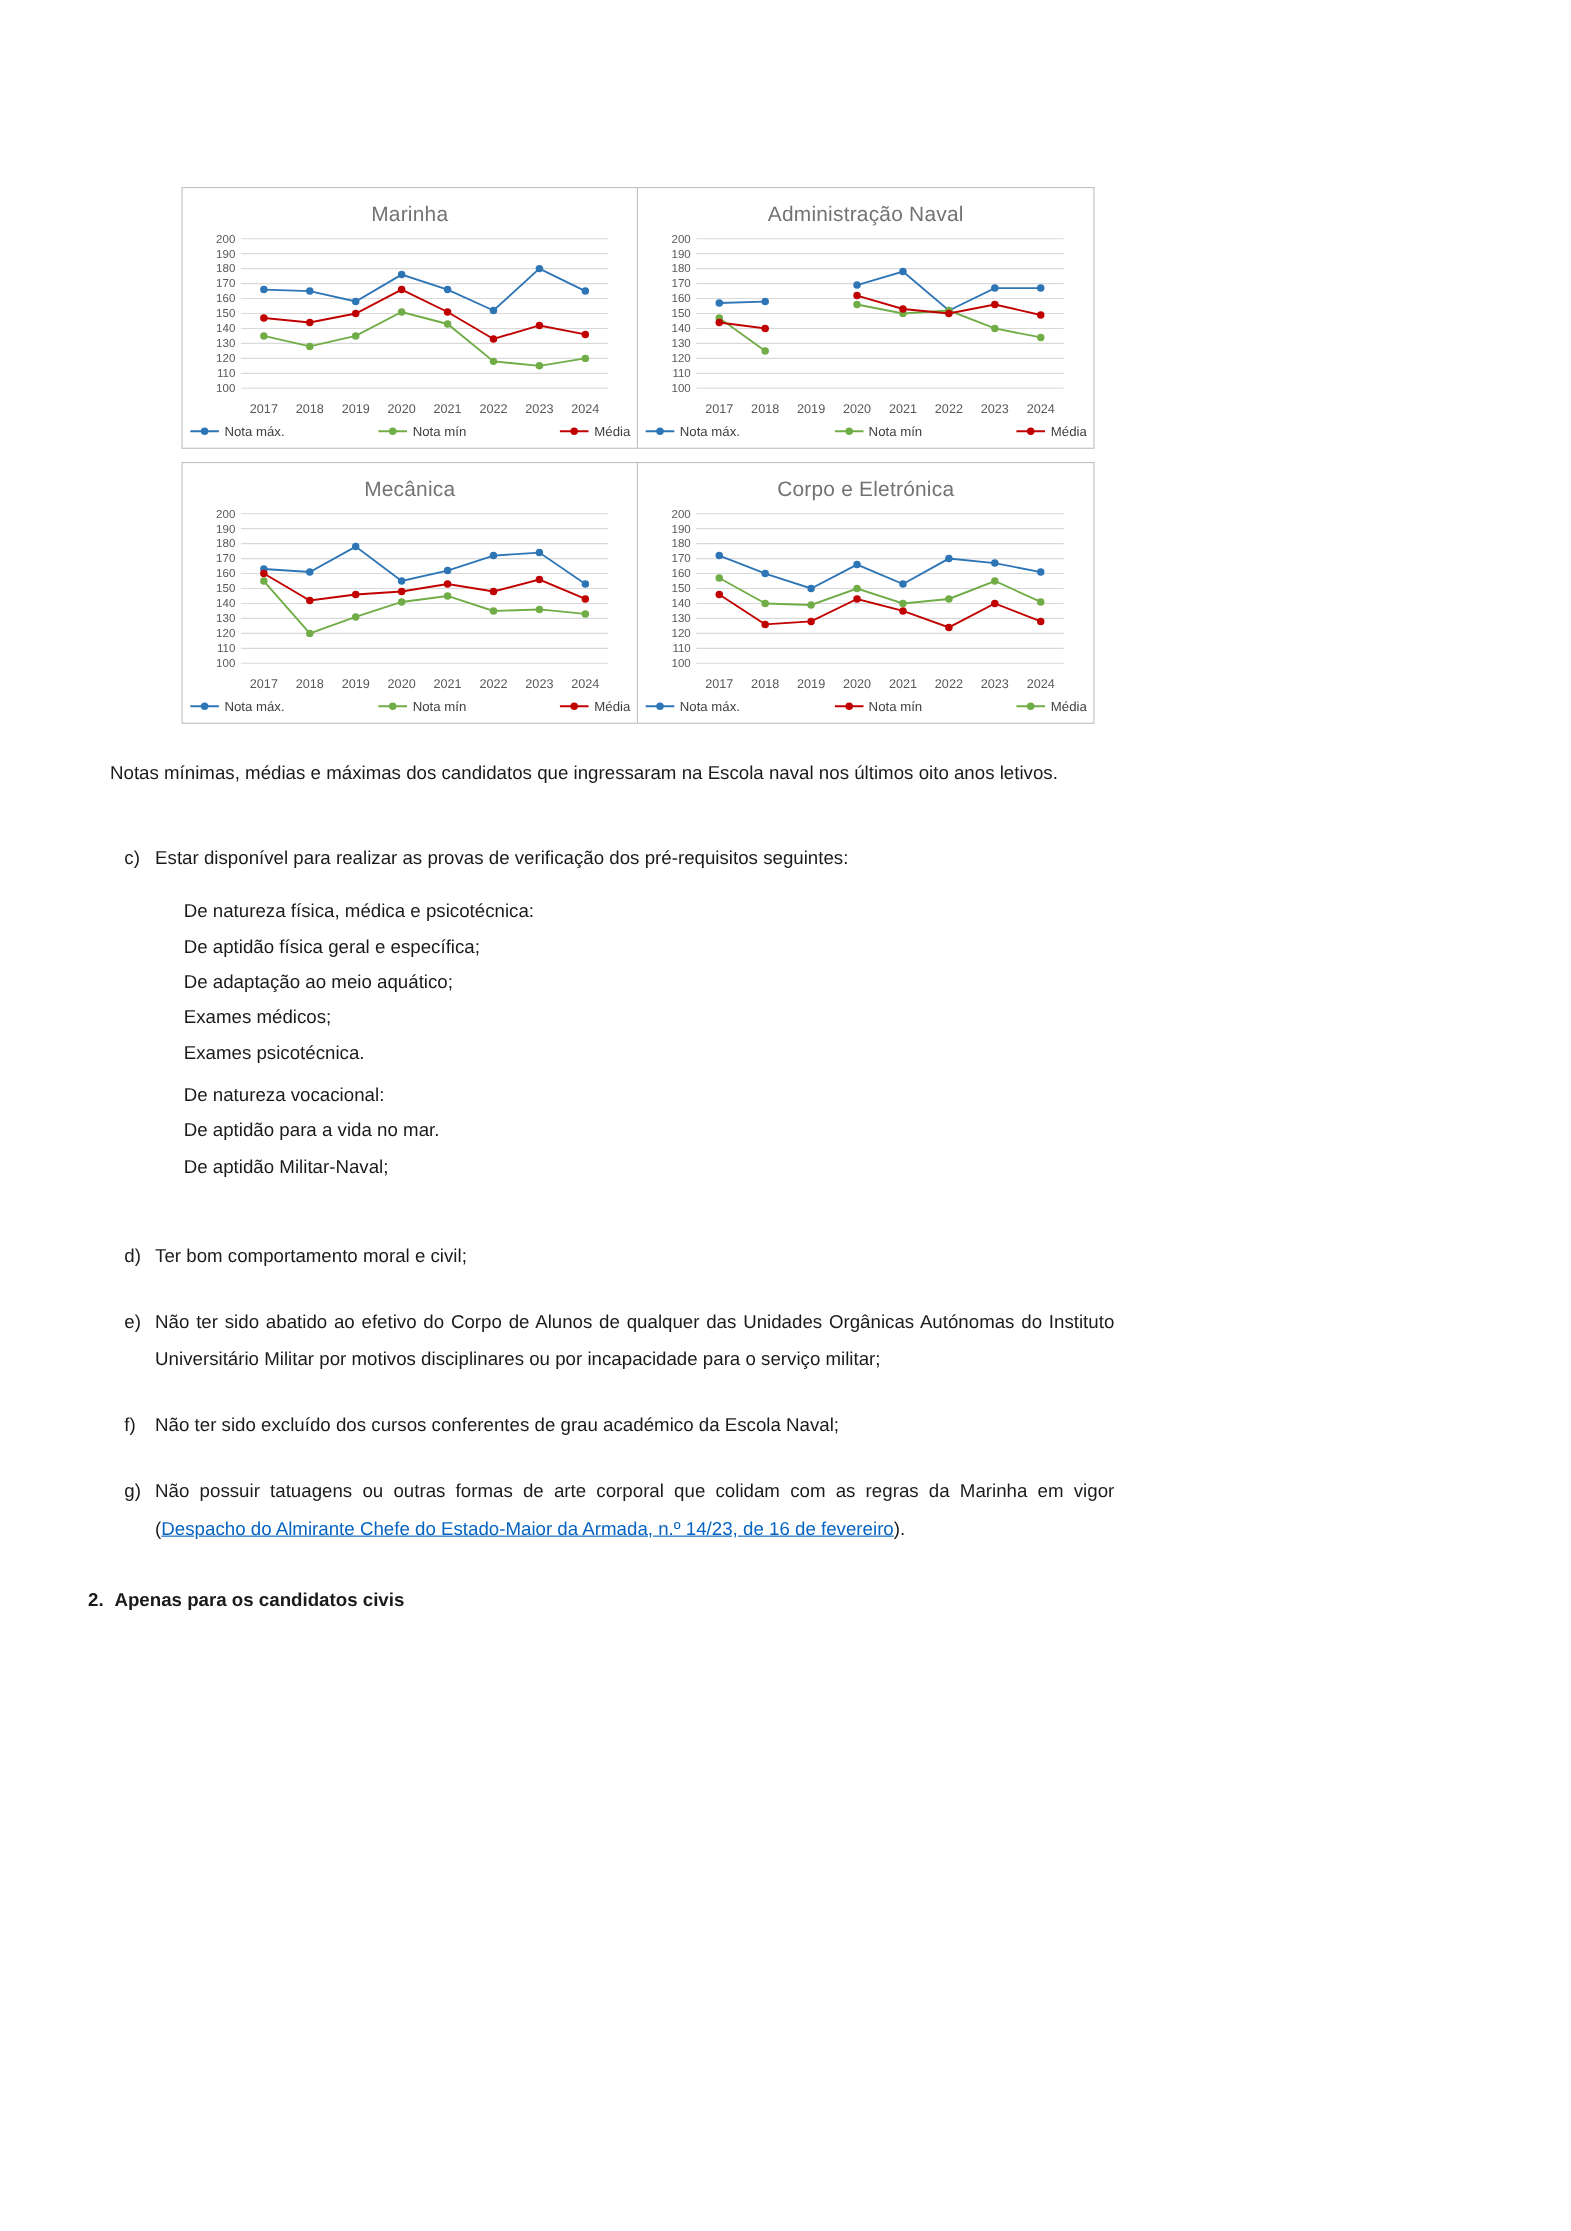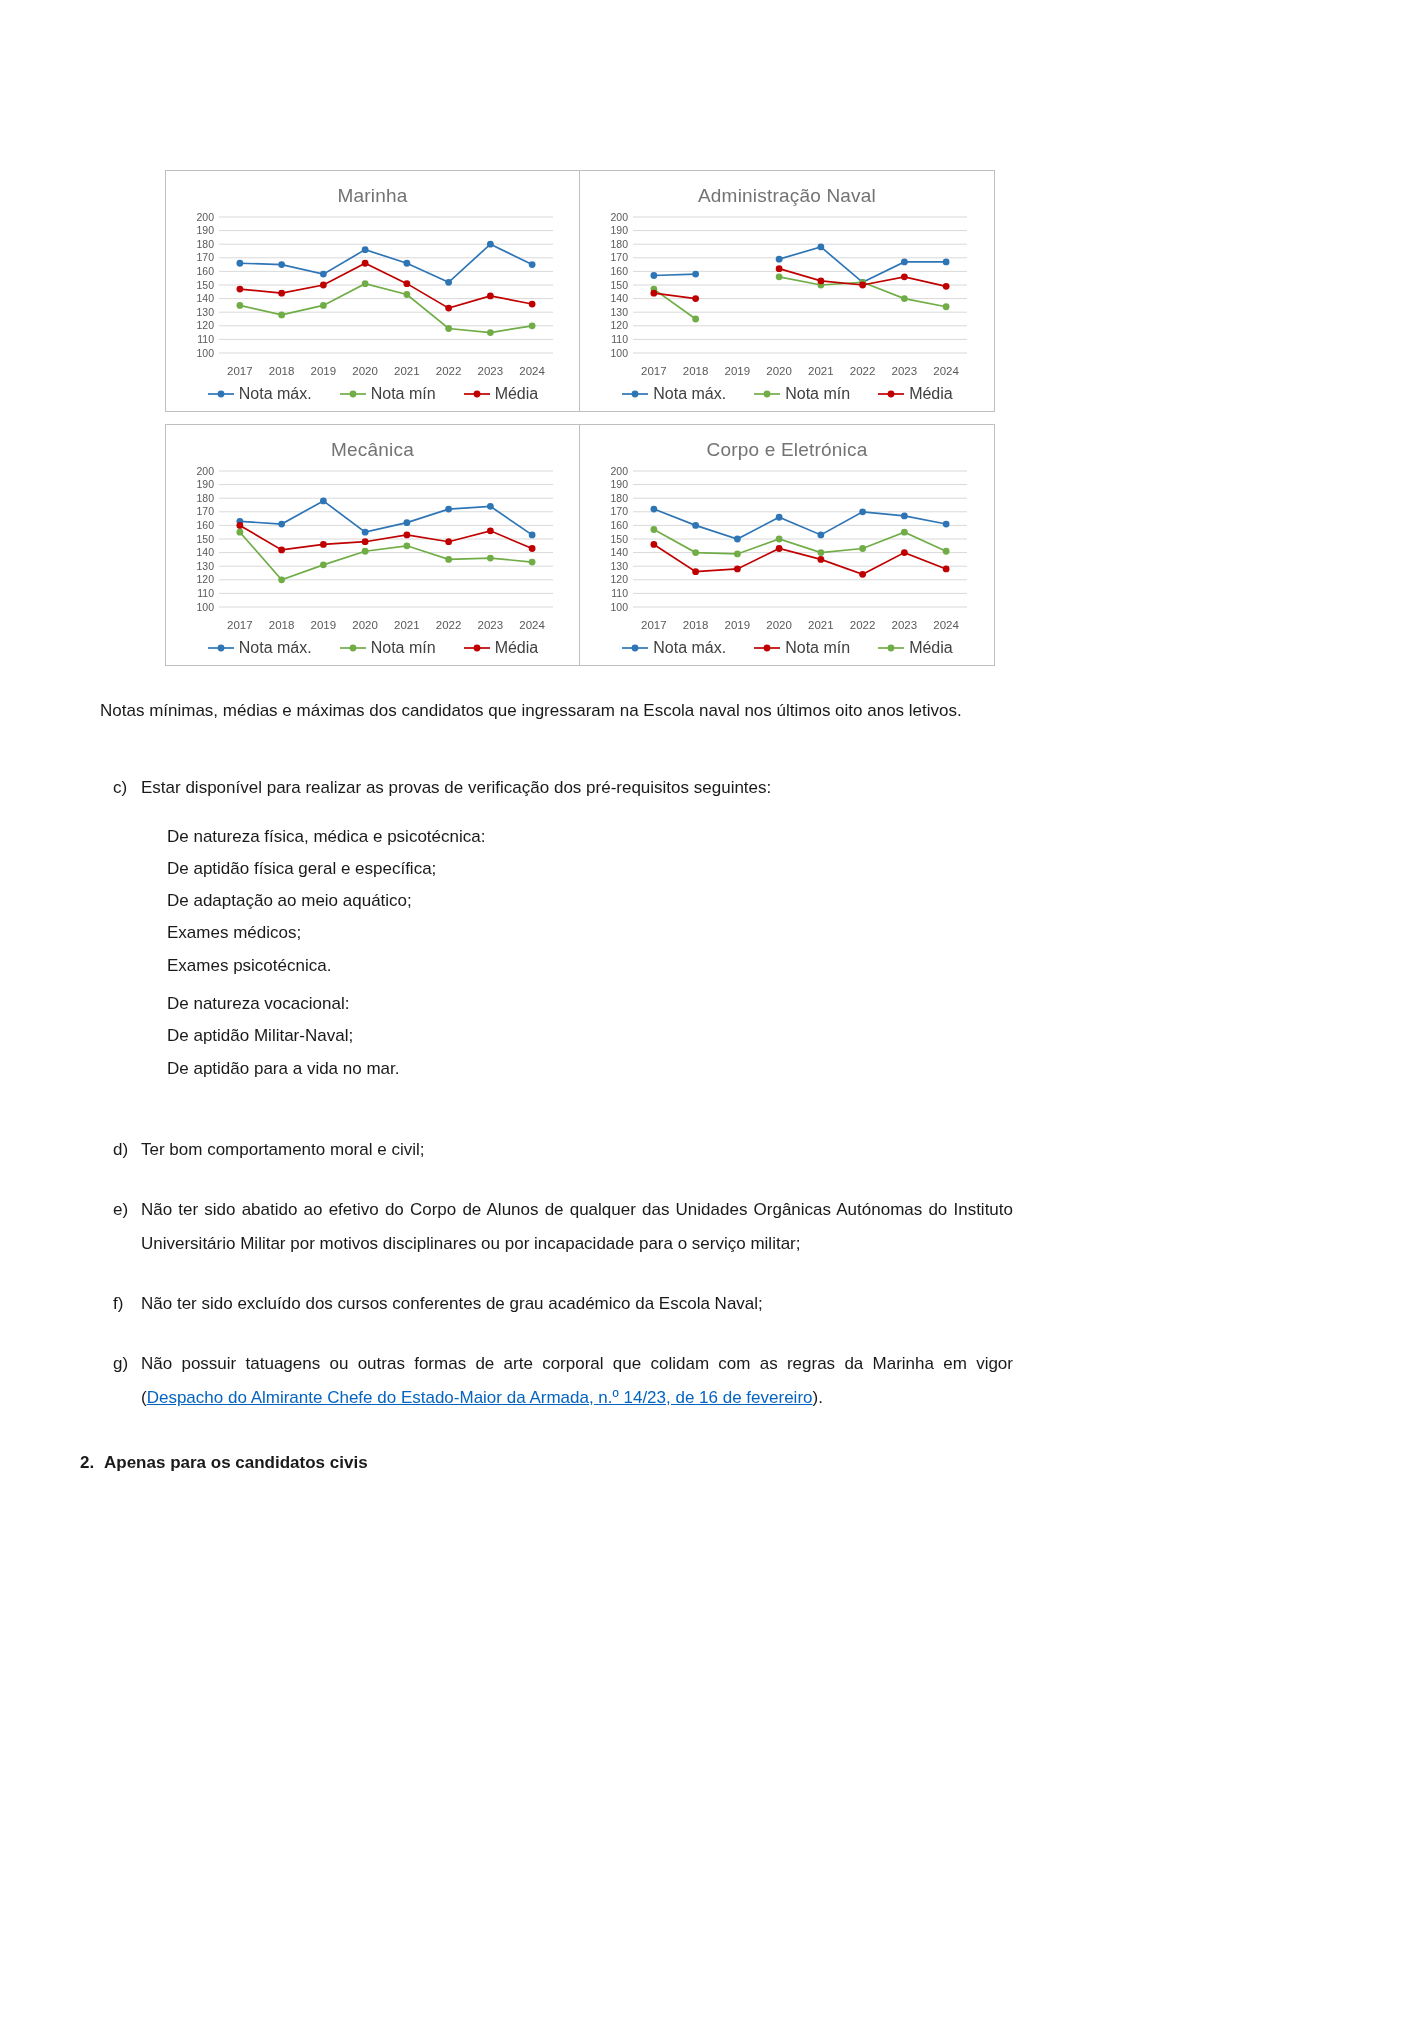--- a/index.html
+++ b/index.html
@@ -12,22 +12,22 @@
 
   
   .charts-wrap{margin-left:165px;width:830px}
   .chart-grid{display:grid;grid-template-columns:1fr 1fr;border:1px solid #bfbfbf;background:#fff}
   .chart-grid + .chart-grid{margin-top:12px}
   .chart-cell{padding:10px 6px 8px}
   .chart-cell:first-child{border-right:1px solid #bfbfbf}
   .chart-title{text-align:center;color:#737373;font-size:19px;letter-spacing:.2px;margin:4px 0 2px}
   .chart-plot{display:flex;justify-content:center}
   .chart-plot svg{display:block}
-  .chart-legend{display:flex;justify-content:center;align-items:center;gap:27px;margin-top:2px;
-    font-size:16px;color:#404040}
+  .chart-legend{display:flex;justify-content:space-between;align-items:center;gap:3px;margin-top:2px;
+    font-size:12px;color:#404040}
   .lg-item{display:inline-flex;align-items:center;gap:4px}
 
   
   .caption{margin:30px 0 0 100px;width:884px;font-size:17px;line-height:1.8}
   .item{display:flex;margin-left:113px;width:900px;font-size:17px;line-height:2.0}
   .item .lbl{width:28px;flex:none}
   .item .txt{flex:1;text-align:justify}
   .item-c{margin-top:44px}
   .item-d{margin-top:48px}
   .item-e,.item-f,.item-g{margin-top:26px}
@@ -408,22 +408,22 @@
     <div class="txt">Estar disponível para realizar as provas de verificação dos pré-requisitos seguintes:</div>
   </div>
 
   <div class="sublist">
     <div class="subitem">De natureza física, médica e psicotécnica:</div>
     <div class="subitem">De aptidão física geral e específica;</div>
     <div class="subitem">De adaptação ao meio aquático;</div>
     <div class="subitem">Exames médicos;</div>
     <div class="subitem">Exames psicotécnica.</div>
     <div class="subitem">De natureza vocacional:</div>
+    <div class="subitem">De aptidão para a vida no mar.</div>
     <div class="subitem">De aptidão Militar-Naval;</div>
-    <div class="subitem">De aptidão para a vida no mar.</div>
   </div>
 
   <div class="item item-d">
     <span class="lbl">d)</span>
     <div class="txt">Ter bom comportamento moral e civil;</div>
   </div>
 
   <div class="item item-e">
     <span class="lbl">e)</span>
     <div class="txt">Não ter sido abatido ao efetivo do Corpo de Alunos de qualquer das Unidades Orgânicas Autónomas do Instituto Universitário Militar por motivos disciplinares ou por incapacidade para o serviço militar;</div>

